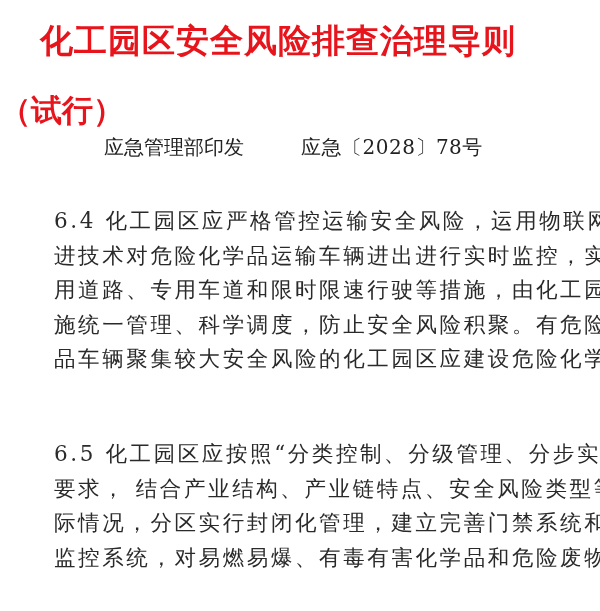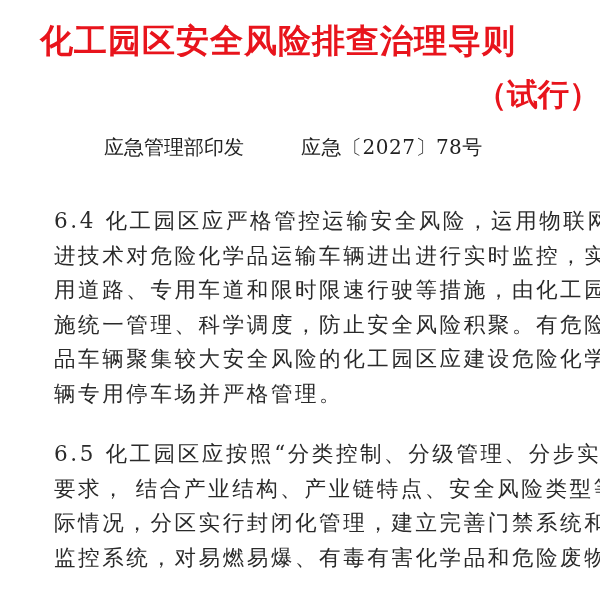--- a/index.html
+++ b/index.html
@@ -24,22 +24,22 @@
       font-weight: bold;
       font-size: 33px;
       line-height: 46px;
       letter-spacing: 1px;
       margin-left: 40px;
     }
     .subtitle-trial {
       position: absolute;
       left: 0;
       width: 600px;
-      top: 72px;
-      text-align: right;
+      top: 88px;
+      text-align: left;
       color: #e8141c;
       font-family: "DejaVu Sans", "Liberation Sans", sans-serif;
       font-weight: bold;
       font-size: 31px;
       line-height: 44px;
     }
     .issuer-line {
       position: absolute;
       top: 132px;
       left: 0;
@@ -80,30 +80,29 @@
 <body>
 
 <div>
 
   <div class="title">化工园区安全风险排查治理导则</div>
 
   <div class="subtitle-trial">（试行）</div>
 
   <div class="issuer-line">
     <span class="issuer">应急管理部印发</span>
-    <span class="docno">应急〔2027〕78号</span>
+    <span class="docno">应急〔2028〕78号</span>
   </div>
 
   <div class="para" id="para-64">
     <span class="line">6.4 化工园区应严格管控运输安全风险，运用物联网等先</span>
     <span class="line">进技术对危险化学品运输车辆进出进行实时监控，实行专</span>
     <span class="line">用道路、专用车道和限时限速行驶等措施，由化工园区实</span>
     <span class="line">施统一管理、科学调度，防止安全风险积聚。有危险化学</span>
     <span class="line">品车辆聚集较大安全风险的化工园区应建设危险化学品车</span>
-    <span class="line">辆专用停车场并严格管理。</span>
   </div>
 
   <div class="para" id="para-65">
     <span class="line">6.5 化工园区应按照“分类控制、分级管理、分步实施”</span>
     <span class="line">要求， 结合产业结构、产业链特点、安全风险类型等实</span>
     <span class="line">际情况，分区实行封闭化管理，建立完善门禁系统和视频</span>
     <span class="line">监控系统，对易燃易爆、有毒有害化学品和危险废物等物</span>
   </div>
 
 </div>

